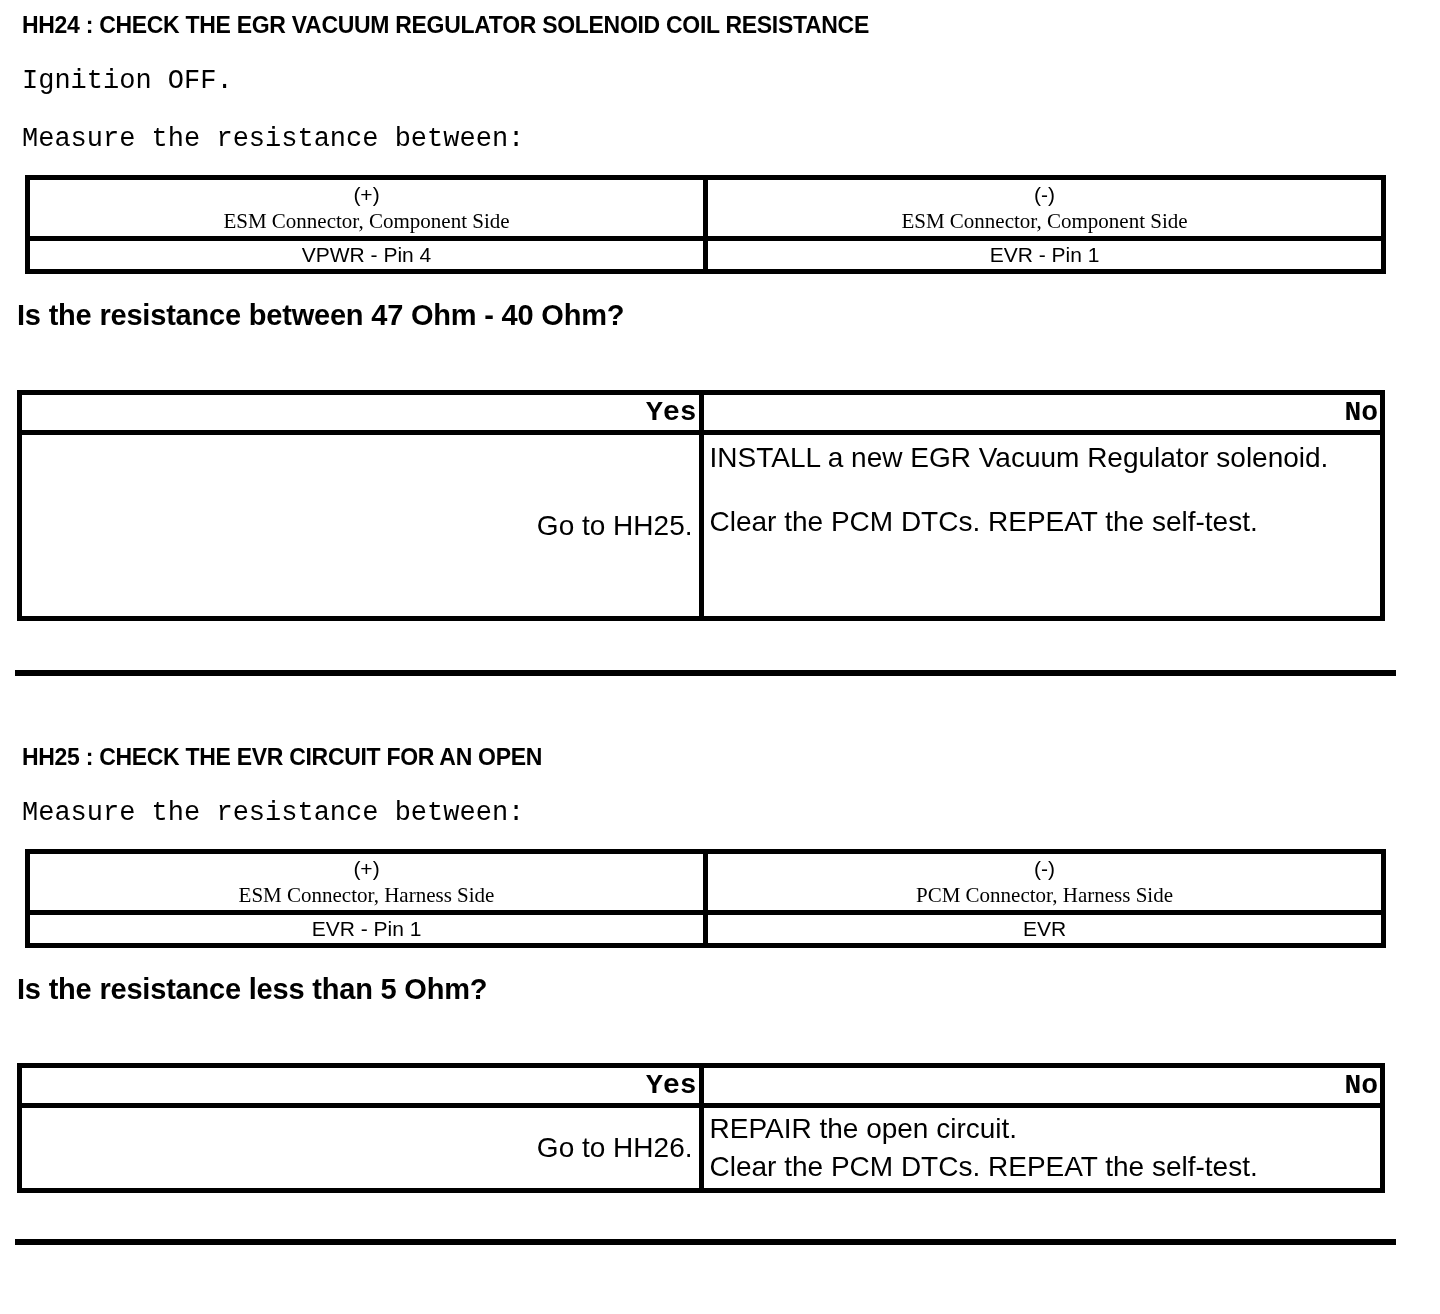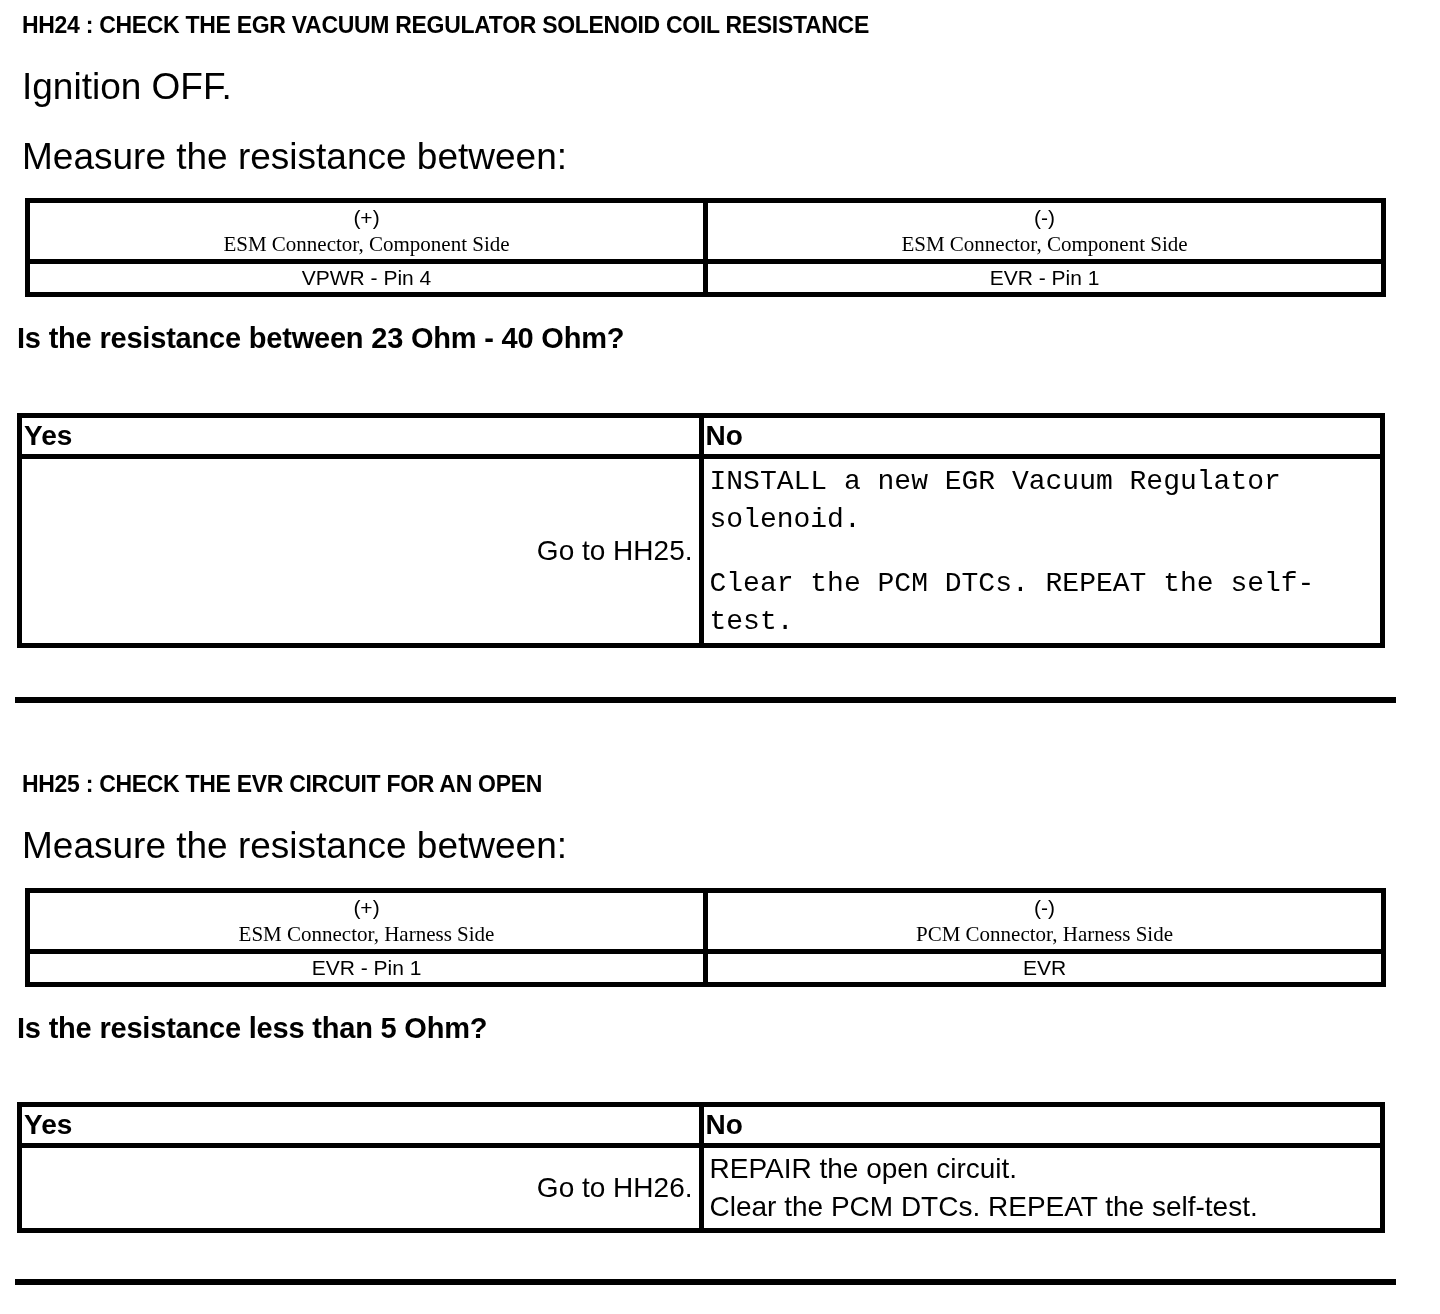--- a/index.html
+++ b/index.html
@@ -18,23 +18,24 @@
   }
 
   .section-title {
     font-size: 23px;
     font-weight: bold;
     letter-spacing: -0.3px;
     margin: 0 0 0 22px;
     white-space: nowrap;
   }
   .body-text {
-    font-size: 37px;
+    font-size: 27px;
     line-height: 1.15;
     margin: 27px 0 0 22px;
+    font-family: Liberation Mono, monospace;
   }
 
   
   table.meas-table {
     border-collapse: collapse;
     table-layout: fixed;
     width: 1361px;
     margin: 20px 0 0 25px;
   }
   table.meas-table th,
@@ -64,36 +65,37 @@
     width: 1368px;
     margin-left: 17px;
   }
   table.result-table th,
   table.result-table td {
     border: 5px solid #000;
     font-size: 28px;
   }
   table.result-table th {
     font-weight: bold;
-    text-align: left;
+    text-align: right;
     height: 36px;
     padding: 2px;
+    font-family: Liberation Mono, monospace;
   }
   table.result-table td {
     vertical-align: middle;
     padding: 2px 6px;
     line-height: 38px;
   }
   td.yes-cell { text-align: right; }
   td.no-cell  { text-align: left; }
   td.no-cell p { margin: 0; }
 
   .rt1 { margin-top: 58px; }
   .rt1 td { height: 186px; }
-  .rt1 td.no-cell { vertical-align: top; padding-top: 4px; font-family: Liberation Mono, monospace; }
+  .rt1 td.no-cell { vertical-align: top; padding-top: 4px; }
   .rt1 td.no-cell p.gap-after { margin-bottom: 26px; }
 
   .rt2 { margin-top: 57px; }
   .rt2 td { height: 74px; }
 
   .divider {
     height: 6px;
     width: 1381px;
     background: #000;
     margin: 49px 0 0 15px;
@@ -125,21 +127,21 @@
           <span class="side-line">ESM Connector, Component Side</span>
         </th>
       </tr>
       <tr>
         <td>VPWR - Pin 4</td>
         <td>EVR - Pin 1</td>
       </tr>
     </tbody>
       </table>
 
-    <p class="question">Is the resistance between 23 Ohm - 40 Ohm?</p>
+    <p class="question">Is the resistance between 47 Ohm - 40 Ohm?</p>
 
     <table class="result-table rt1">
       <tbody>
           <tr>
         <th>Yes</th>
         <th>No</th>
       </tr>
       <tr>
         <td class="yes-cell">Go to HH25.</td>
         <td class="no-cell">

